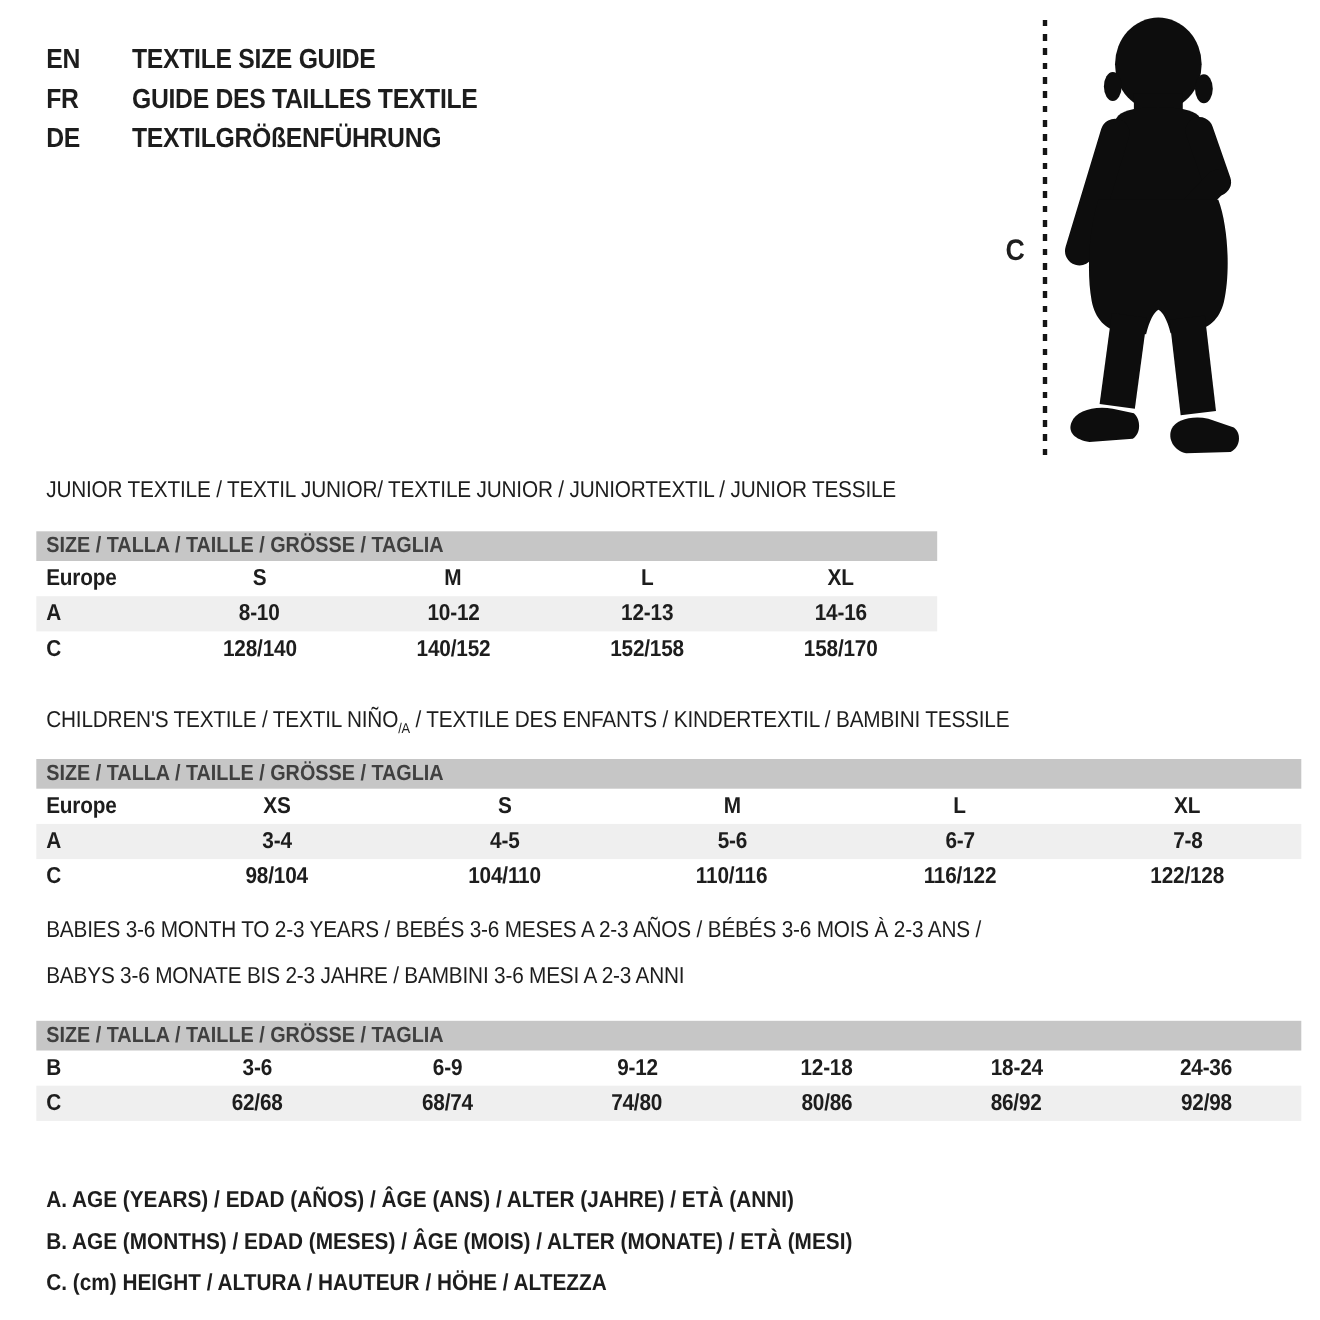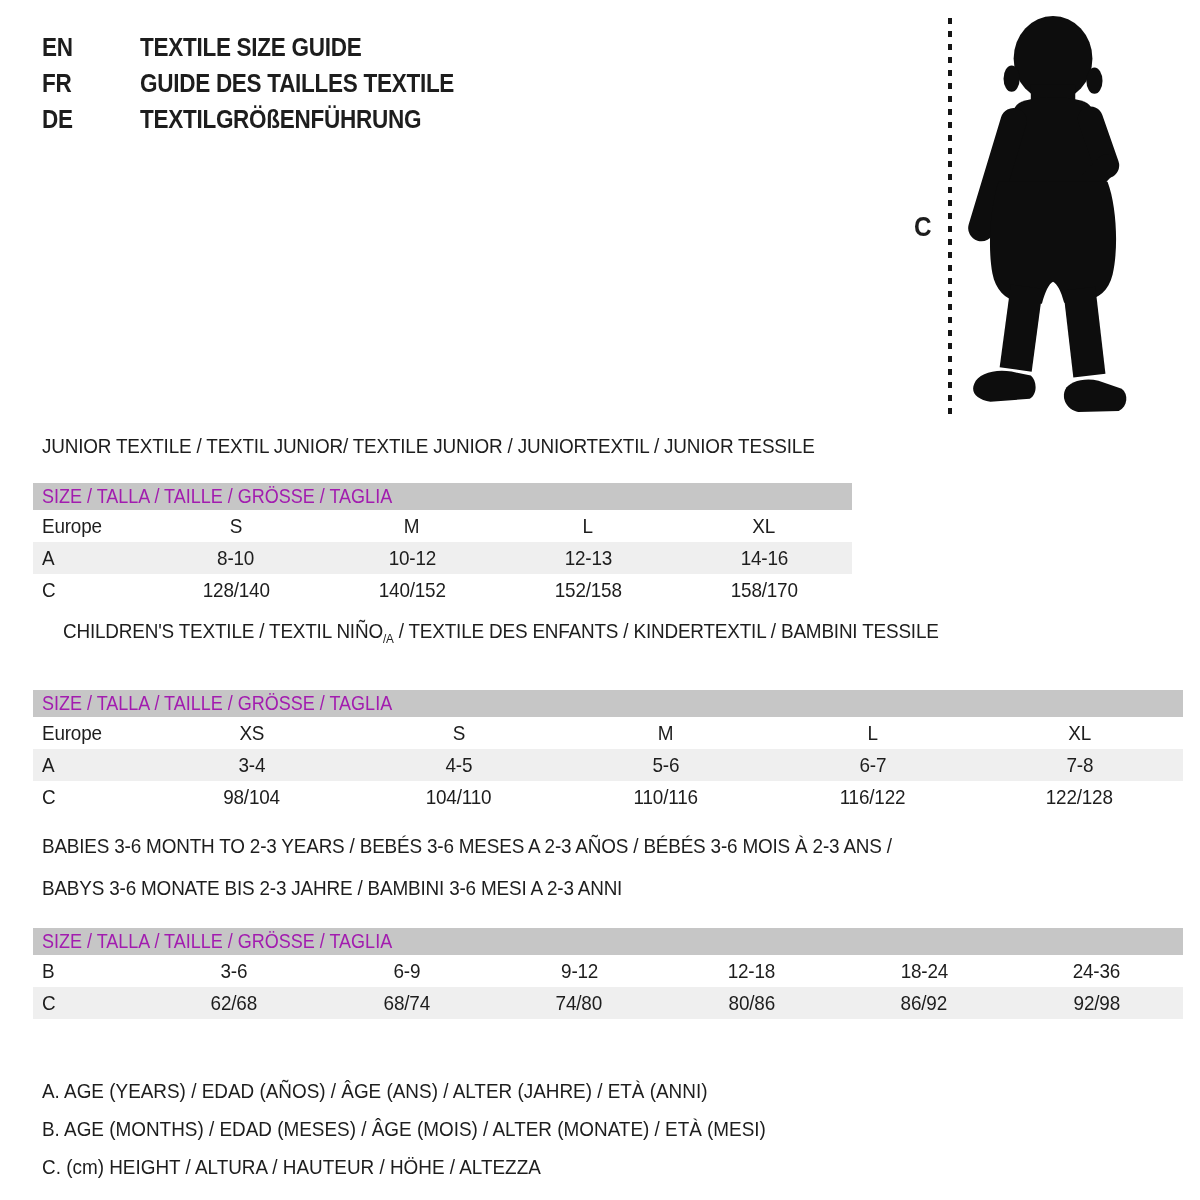--- a/index.html
+++ b/index.html
@@ -8,45 +8,45 @@
     position:relative; width:1200px; height:1200px; background:#ffffff;
     overflow:hidden; font-family:"Liberation Sans","DejaVu Sans",sans-serif;
     color:#1d1d1d;
   }
   
   .cond { display:inline-block; transform:scaleX(0.9); transform-origin:0 50%; white-space:nowrap; }
   .cx   { display:inline-block; transform:scaleX(0.9); white-space:nowrap; }
 
   
   .langs { position:absolute; left:42px; top:33px; }
-  .lang-row { display:flex; height:36px; align-items:flex-start; font-size:25px; font-weight:700; letter-spacing:-0.3px;gap:20px; }
+  .lang-row { display:flex; height:36px; align-items:flex-end; font-size:25px; font-weight:700; letter-spacing:-0.3px; }
   .lang-code { width:78px; flex:0 0 78px; }
 
   
   .dim-line { position:absolute; left:948px; top:18px; width:4px; height:398px;
     background:repeating-linear-gradient(to bottom, #151515 0 6px, transparent 6px 13px); }
   .dim-label { position:absolute; left:914px; top:212px; font-size:27px; font-weight:700; }
   .figure-svg { position:absolute; left:963px; top:14px; width:174px; height:404px; }
 
   
   .sec-title { position:absolute; left:42px; font-size:21px; font-weight:400; letter-spacing:-0.2px; }
   .subsm { font-size:13px; vertical-align:-5px; }
 
   
   .table { position:absolute; left:33px; }
   .bar { height:27px; background:#c6c6c6; display:flex; align-items:center;
-         padding-left:9px; font-size:20px; font-weight:400; color:#a21caf; }
-  .trow { display:flex; height:32px; align-items:center; font-size:21px; font-weight:400; letter-spacing:-0.2px; }
+         padding-left:9px; font-size:20px; font-weight:700; color:#404040; }
+  .trow { display:flex; height:32px; align-items:center; font-size:21px; font-weight:700; letter-spacing:-0.2px; }
   .trow.shaded { background:#efefef; }
   .tlabel { flex:0 0 115px; width:115px; padding-left:9px; }
   .tcell { flex:1 1 0; text-align:center; }
 
   
   .footnotes { position:absolute; left:42px; top:1072px; }
-  .foot-line { font-size:21px; font-weight:400; line-height:38px; }
+  .foot-line { font-size:21px; font-weight:700; line-height:38px; }
 </style>
 </head>
 <body>
 
 <div class="page">
 
   <div class="langs">
     <div class="lang-row">
       <span class="lang-code"><span class="cond">EN</span></span>
       <span class="cond">TEXTILE SIZE GUIDE</span>
@@ -104,21 +104,21 @@
     </div>
     <div class="trow">
       <div class="tlabel"><span class="cond">C</span></div>
       <div class="tcell"><span class="cx">128/140</span></div>
       <div class="tcell"><span class="cx">140/152</span></div>
       <div class="tcell"><span class="cx">152/158</span></div>
       <div class="tcell"><span class="cx">158/170</span></div>
     </div>
   </div>
 
-  <div class="sec-title" style="top:619px;margin-left:21px;">
+  <div class="sec-title" style="top:643px;">
     <span class="cond"><span>CHILDREN'S TEXTILE / TEXTIL NIÑO</span><span class="subsm">/A</span><span> / TEXTILE DES ENFANTS / KINDERTEXTIL / BAMBINI TESSILE</span></span>
   </div>
   <div class="table" style="top:690px; width:1150px;">
     <div class="bar">
       <span class="cond">SIZE / TALLA / TAILLE / GRÖSSE / TAGLIA</span>
     </div>
     <div class="trow">
       <div class="tlabel"><span class="cond">Europe</span></div>
       <div class="tcell"><span class="cx">XS</span></div>
       <div class="tcell"><span class="cx">S</span></div>

